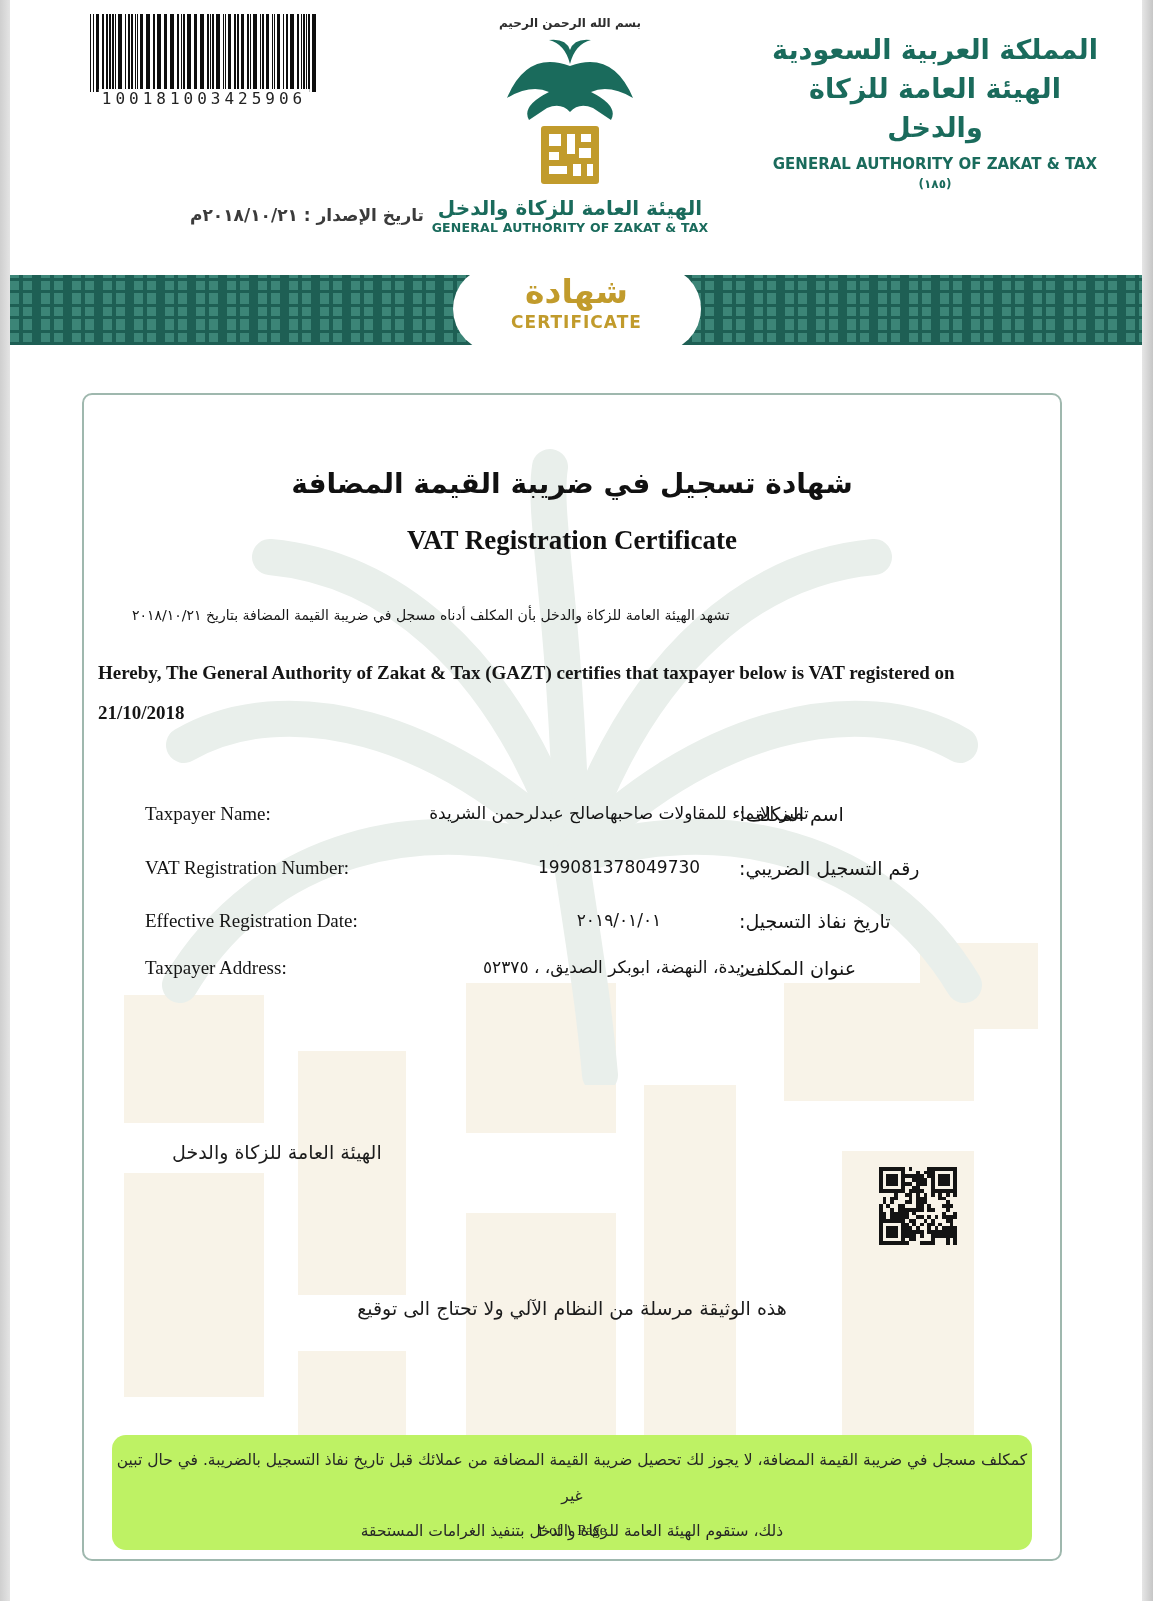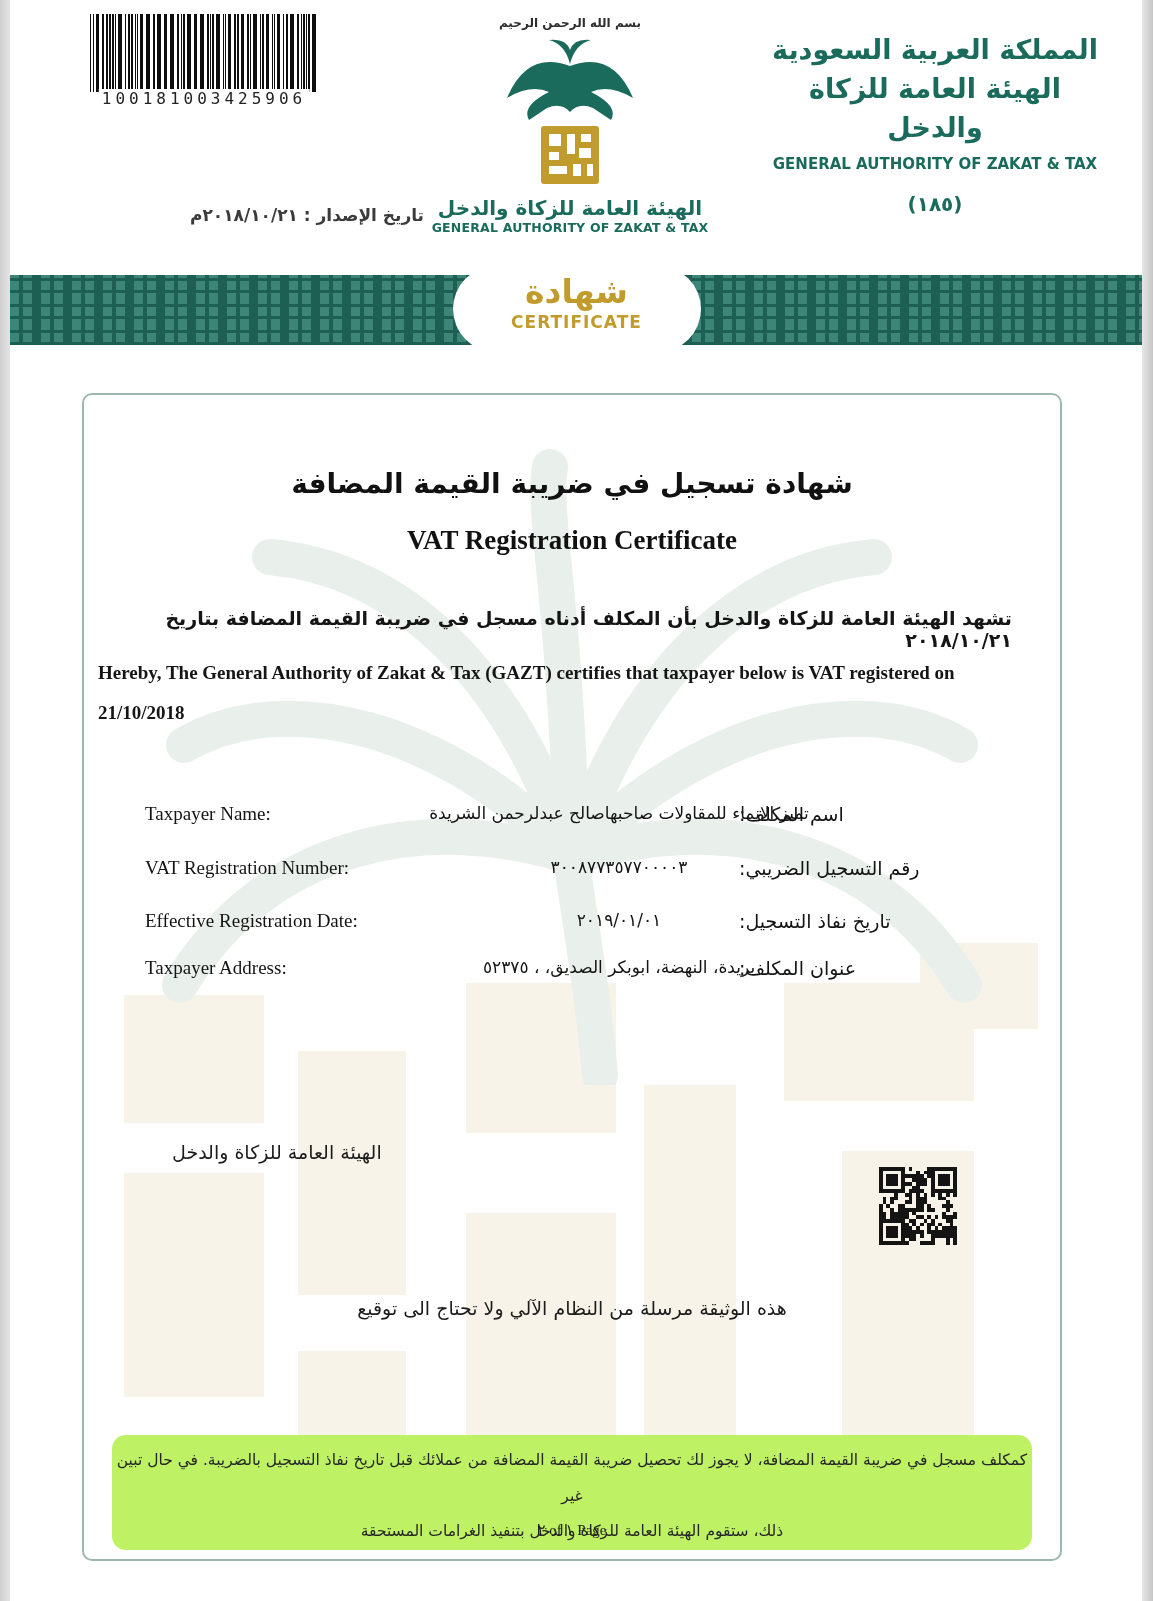--- a/index.html
+++ b/index.html
@@ -22,21 +22,21 @@
 
   .logo-block{position:absolute;left:424px;top:16px;width:292px;text-align:center;}
   .bismillah{font-size:12px;color:#2e2e2e;font-weight:bold;}
   .logo-art{margin:2px auto 0;}
   .logo-ar{color:var(--green,#1a6b5c);font-size:20px;font-weight:bold;margin-top:2px;}
   .logo-en{color:var(--green,#1a6b5c);font-size:12.5px;font-weight:bold;letter-spacing:.2px;}
 
   .emblem-block{position:absolute;left:770px;top:30px;width:330px;text-align:center;direction:rtl;}
   .emblem-ar{color:var(--green,#1a6b5c);font-size:27px;font-weight:bold;line-height:1.45;}
   .emblem-en{color:var(--green,#1a6b5c);font-size:15px;font-weight:bold;margin-top:8px;}
-  .emblem-code{color:var(--green,#1a6b5c);font-size:20px;font-weight:bold;margin-top:19px;}
+  .emblem-code{color:var(--green,#1a6b5c);font-size:12px;font-weight:bold;margin-top:4px;}
 
   
   .banner{position:absolute;left:10px;right:11px;top:275px;height:70px;
       background-color:var(--banner_bg,#1e5f54);
       background-image:
         repeating-linear-gradient(0deg,var(--banner_bg,#1e5f54) 0 3px,transparent 3px 12px,var(--banner_bg,#1e5f54) 12px 15px,transparent 15px 26px),
         repeating-linear-gradient(90deg,var(--banner_pattern,#3c8577) 0 9px,var(--banner_bg,#1e5f54) 9px 13px,var(--banner_pattern,#3c8577) 13px 22px,var(--banner_bg,#1e5f54) 22px 31px);}
   .banner-pill{position:absolute;left:50%;top:266px;transform:translateX(-50%);width:248px;height:86px;
       background:#fff;border-radius:48px;text-align:center;z-index:3;}
   .banner-pill .ar{color:var(--gold,#c19b2c);font-size:33px;font-weight:bold;margin-top:6px;}
@@ -44,22 +44,22 @@
 
   
   .cert{position:absolute;left:82px;top:393px;width:976px;height:1164px;
       border:2px solid var(--border,#9fb8ae);border-radius:10px;background:transparent;}
   .wm{position:absolute;z-index:0;}
   .wm-beige div{position:absolute;background:var(--beige,#f8f3e8);}
   .cert .content{position:absolute;inset:0;z-index:1;}
 
   .title-ar{position:absolute;top:72px;left:0;right:0;text-align:center;font-size:28px;font-weight:bold;color:#111;}
   .title-en{position:absolute;top:130px;left:0;right:0;text-align:center;font-size:27px;font-weight:bold;color:#111;}
-  .stmt-ar{position:absolute;top:212px;left:48px;right:48px;text-align:right;direction:rtl;
-      font-size:19px;font-weight:bold;color:#151515;}
+  .stmt-ar{position:absolute;top:212px;left:48px;right:48px;text-align:left;direction:rtl;
+      font-size:14px;font-weight:normal;color:#151515;}
   .stmt-en{position:absolute;top:258px;left:14px;width:900px;text-align:left;
       font-size:19px;font-weight:bold;color:#151515;line-height:2.1;}
 
   .field-row{position:absolute;left:0;right:0;height:30px;margin-left:40px;}
   .field-row .en{position:absolute;left:21px;width:310px;font-size:19px;color:#141414;}
   .field-row .val{position:absolute;left:300px;width:390px;text-align:center;direction:rtl;font-size:17px;color:#141414;}
   .field-row .ar{position:absolute;right:21px;width:300px;direction:rtl;text-align:left;font-size:19px;color:#141414;}
 
   .stamp-text{position:absolute;left:88px;top:746px;font-size:19px;color:#1c1c1c;}
   .qr{position:absolute;left:795px;top:772px;width:78px;height:78px;}
@@ -160,21 +160,21 @@
     <div class="stmt-ar">تشهد الهيئة العامة للزكاة والدخل بأن المكلف أدناه مسجل في ضريبة القيمة المضافة بتاريخ ٢٠١٨/١٠/٢١</div>
     <div class="stmt-en serif">Hereby, The General Authority  of Zakat &amp; Tax (GAZT) certifies that taxpayer below is VAT registered on 21/10/2018</div>
 
     <div class="field-row" style="top:408px;">
       <div class="en serif">Taxpayer Name:</div>
       <div class="val">تميز الانماء للمقاولات صاحبهاصالح عبدلرحمن الشريدة</div>
       <div class="ar">اسم المكلف:</div>
     </div>
     <div class="field-row" style="top:462px;padding-left:28px;">
       <div class="en serif">VAT Registration Number:</div>
-      <div class="val">٣٠٠٨٧٧٣٥٧٧٠٠٠٠٣</div>
+      <div class="val">199081378049730</div>
       <div class="ar">رقم التسجيل الضريبي:</div>
     </div>
     <div class="field-row" style="top:515px;">
       <div class="en serif">Effective Registration Date:</div>
       <div class="val">٢٠١٩/٠١/٠١</div>
       <div class="ar">تاريخ نفاذ التسجيل:</div>
     </div>
     <div class="field-row" style="top:562px;">
       <div class="en serif">Taxpayer Address:</div>
       <div class="val">بريدة، النهضة، ابوبكر الصديق، ، ٥٢٣٧٥</div>

